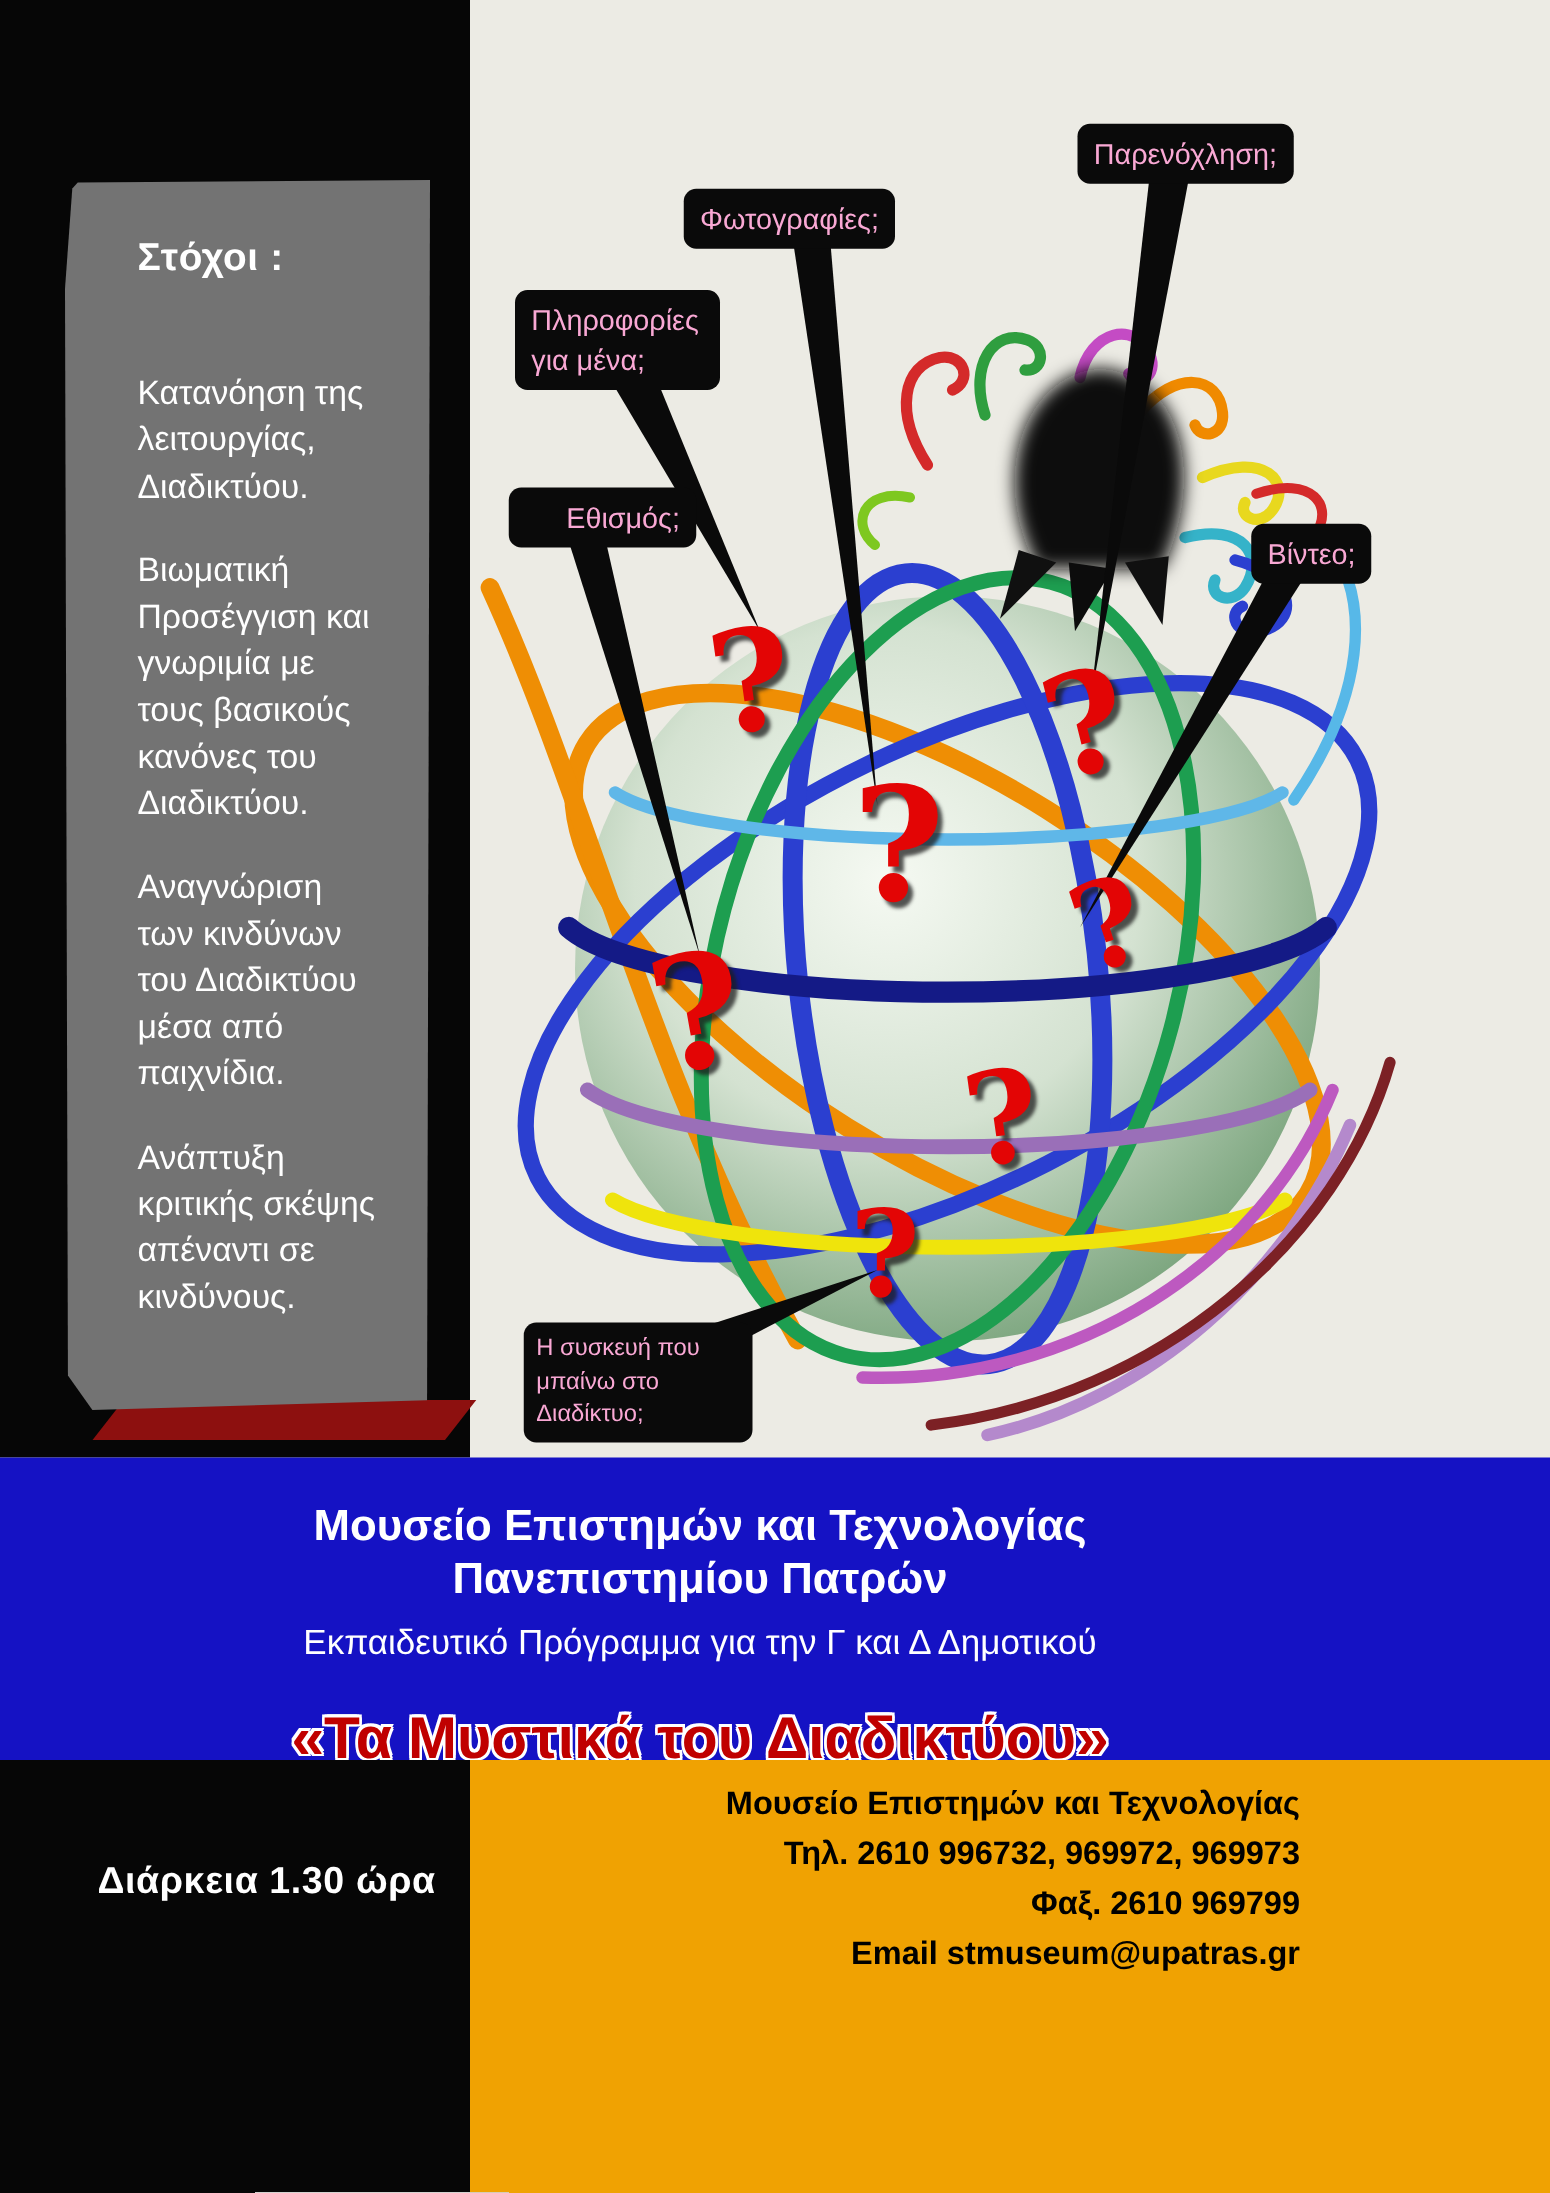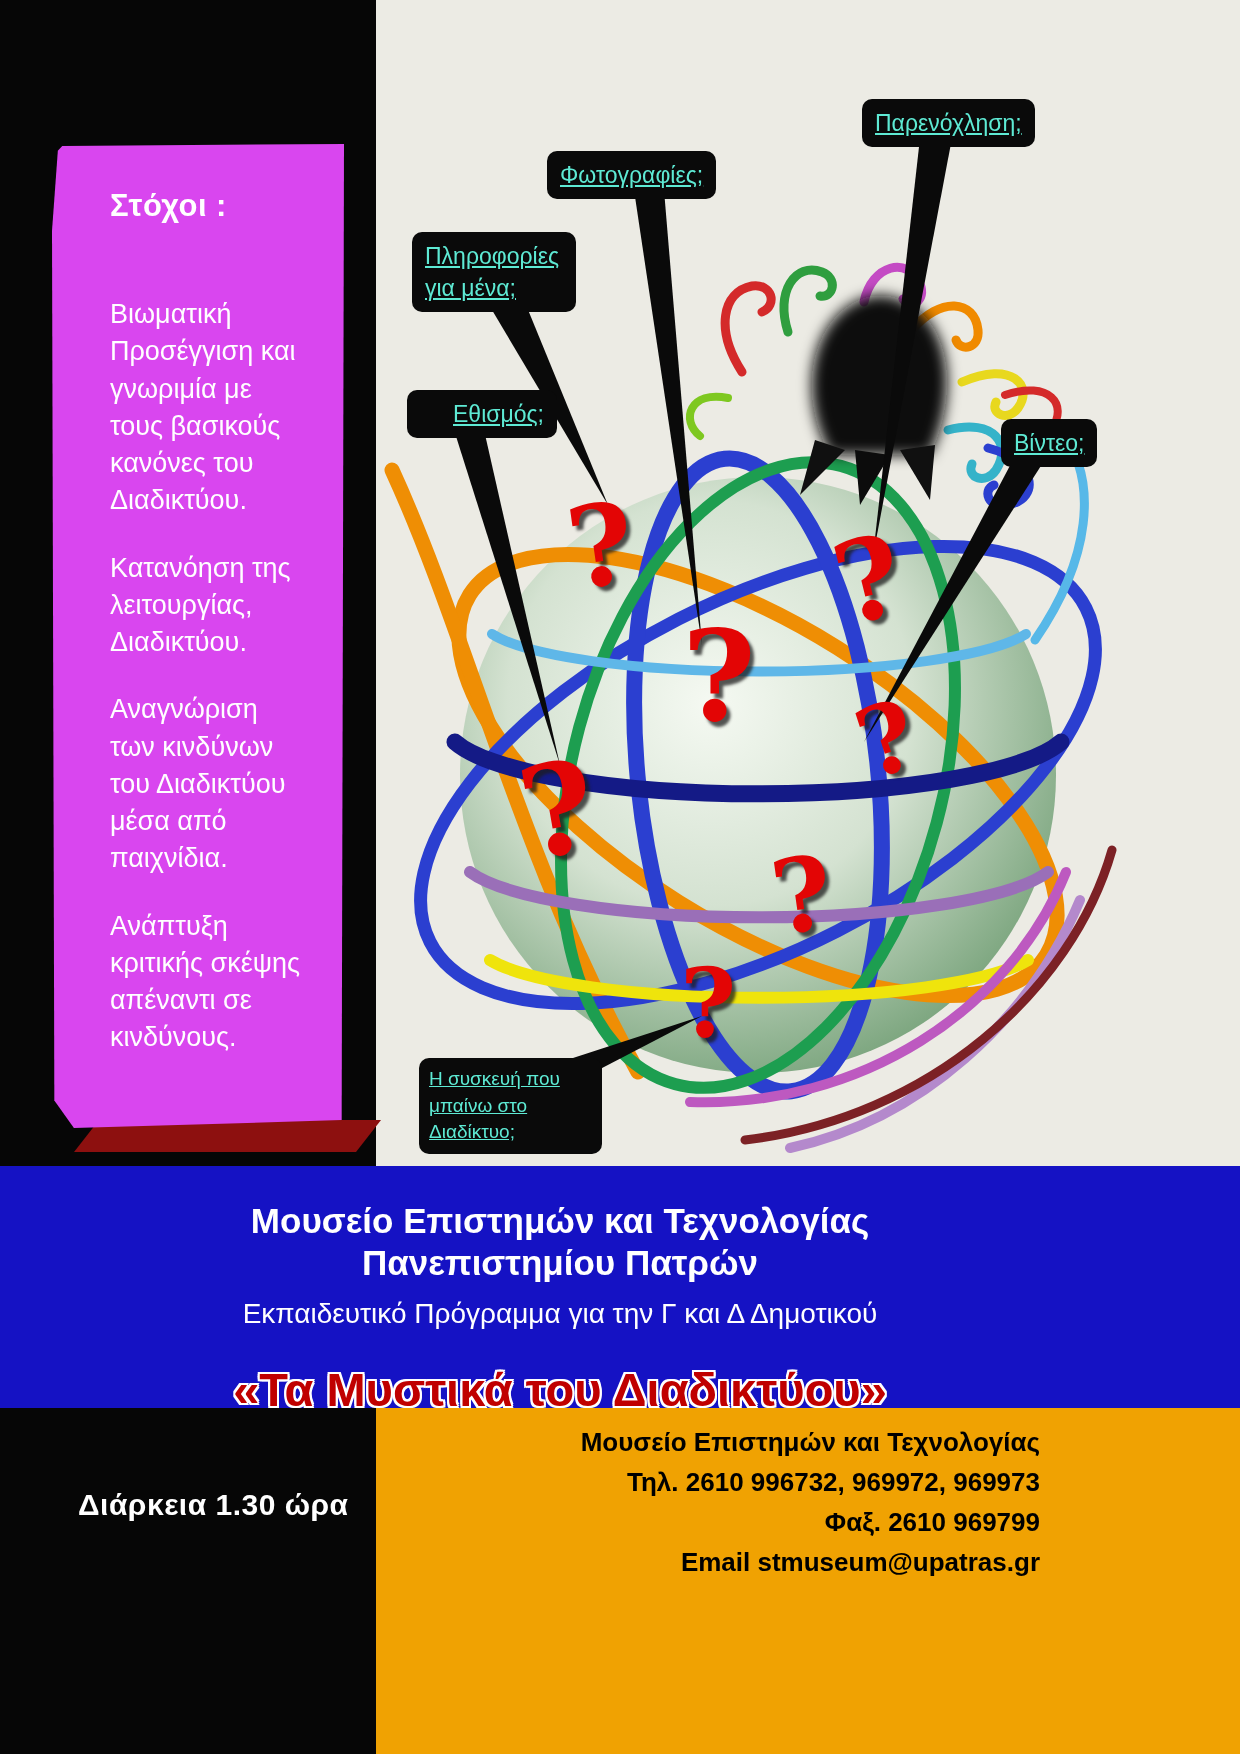--- a/index.html
+++ b/index.html
@@ -5,21 +5,21 @@
   * { margin:0; padding:0; box-sizing:border-box; }
   html,body { width:1240px; }
   body { font-family:"Liberation Sans", sans-serif; }
   .page { position:relative; width:1240px; height:1754px; background:#ecebe4; overflow:hidden; }
 
   
   .left-col { position:absolute; left:0; top:0; width:376px; height:1166px; background:#060606; }
 
   
   .red-panel { position:absolute; left:52px; top:142px; width:292px; height:986px;
-    background:#d946ef; color:#fff;
+    background:#737373; color:#fff;
     clip-path:polygon(3.5% 0.4%, 100% 0.2%, 99.2% 99.2%, 7.5% 100%, 0.8% 97.2%, 0% 9%, 2% 0.9%);
     padding:46px 34px 0 58px; }
   .red-panel-base { position:absolute; left:74px; top:1120px; width:282px; height:32px;
     background:#8d100f; transform:skewX(-38deg); transform-origin:left bottom; }
   .goal-title { font-size:31px; font-weight:bold; margin-bottom:72px; letter-spacing:0.5px; }
   .goal { font-size:27px; line-height:1.38; margin-bottom:30px; max-width:206px; }
 
   
   .illus { position:absolute; left:0; top:0; width:1240px; height:1754px; z-index:2; pointer-events:none; }
 
@@ -29,22 +29,22 @@
     transform:translate(-50%,-50%) rotate(var(--r)); line-height:1; }
   .q1 { left:601px; top:546px; font-size:112px; --r:-8deg; }
   .q2 { left:719px; top:676px; font-size:126px; }
   .q3 { left:869px; top:580px; font-size:112px; --r:-14deg; }
   .q4 { left:558px; top:810px; font-size:126px; --r:-10deg; }
   .q5 { left:887px; top:740px; font-size:96px;  --r:-18deg; }
   .q6 { left:802px; top:895px; font-size:102px; --r:-8deg; }
   .q7 { left:708px; top:1004px; font-size:96px; }
 
   
-  .callout { position:absolute; z-index:5; background:#0a0a0a; color:#5eead4; border-radius:10px;
-    padding:8px 13px; font-size:23px; line-height:1.4;text-decoration:underline; }
+  .callout { position:absolute; z-index:5; background:#0a0a0a; color:#f9a8d4; border-radius:10px;
+    padding:8px 13px; font-size:23px; line-height:1.4; }
   .c-harassment { left:862px;  top:99px; }
   .c-photos     { left:547px;  top:151px; }
   .c-info       { left:412px;  top:232px; width:164px; }
   .c-addiction  { left:407px;  top:390px;padding-left:46px; }
   .c-video      { left:1001px; top:419px; }
   .c-device     { left:419px;  top:1058px; width:183px; font-size:19px; padding:8px 10px; }
 
   
   .blue-band { position:absolute; left:0; top:1166px; width:1240px; height:242px;
     background:#1512c4; color:#fff; text-align:center; padding:34px 120px 0 0; z-index:4; }
@@ -63,22 +63,22 @@
 </style>
 </head>
 <body>
 
 <div class="page">
 
   <div class="left-col"></div>
   <div class="red-panel-base"></div>
   <div class="red-panel">
     <div class="goal-title">Στόχοι :</div>
+    <div class="goal">Κατανόηση της λειτουργίας, Διαδικτύου.</div>
     <div class="goal">Βιωματική Προσέγγιση και γνωριμία με τους βασικούς κανόνες του Διαδικτύου.</div>
-    <div class="goal">Κατανόηση της λειτουργίας, Διαδικτύου.</div>
     <div class="goal">Αναγνώριση των  κινδύνων του Διαδικτύου μέσα από παιχνίδια.</div>
     <div class="goal">Ανάπτυξη κριτικής σκέψης απέναντι σε κινδύνους.</div>
   </div>
 
   <svg class="illus" viewBox="0 0 1240 1754" xmlns="http://www.w3.org/2000/svg">
     <defs>
       <radialGradient id="gg" cx="42%" cy="38%" r="68%">
         <stop offset="0" stop-color="#f5f9f2"></stop>
         <stop offset="0.5" stop-color="#d4e2d1"></stop>
         <stop offset="1" stop-color="#74a077"></stop>

